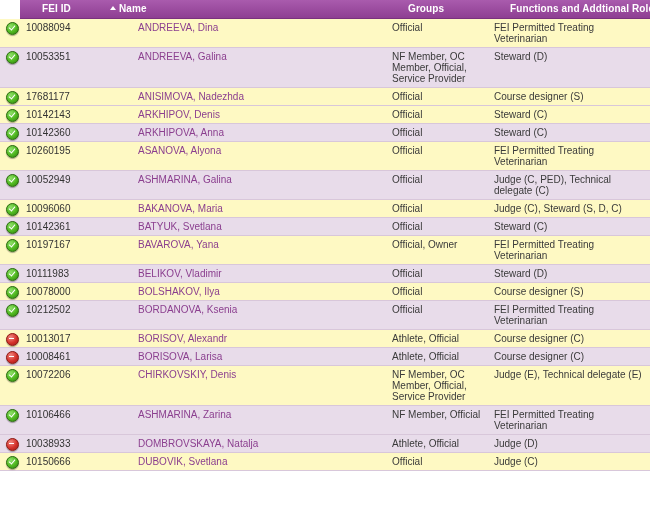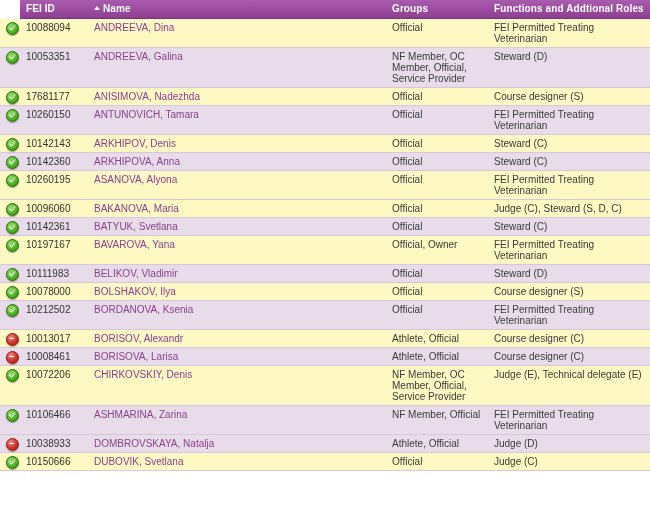--- a/index.html
+++ b/index.html
@@ -35,21 +35,21 @@
   thead tr.header-row {
     height: 18px;
   }
   thead th {
     background: #9b4f9e;
     background: linear-gradient(to bottom, #a95bad 0%, #8e3f92 100%);
     color: #ffffff;
     font-size: 10px;
     font-weight: bold;
     text-align: left;
-    padding: 2px 4px 3px 6px;
+    padding: 2px 4px 3px 22px;
     vertical-align: middle;
     white-space: nowrap;
     border-bottom: 1px solid #7a327e;
     letter-spacing: 0.1px;
   }
   thead th.col-status {
     background: #ffffff;
     border-bottom: 1px solid #ffffff;
     padding: 0;
   }
@@ -97,20 +97,21 @@
   tbody td.cell-feiid {
     color: #333333;
     white-space: nowrap;
   }
   tbody td.cell-name a,
   tbody td.cell-name .person-link {
     color: #8b3f8f;
     text-decoration: none;
     cursor: pointer;
     font-size: 10px;
+    margin-left: 44px;
   }
   tbody td.cell-groups {
     color: #3a3a3a;
   }
   tbody td.cell-funcs {
     color: #3a3a3a;
   }
 
   
   .status-dot {
@@ -195,47 +196,47 @@
           <td class="cell-groups">NF Member, OC Member, Official, Service Provider</td>
           <td class="cell-funcs">Steward (D)</td>
         </tr>
         <tr class="">
           <td class="cell-status"><span class="status-dot active"></span></td>
           <td class="cell-feiid">17681177</td>
           <td class="cell-name"><span class="person-link">ANISIMOVA, Nadezhda</span></td>
           <td class="cell-groups">Official</td>
           <td class="cell-funcs">Course designer (S)</td>
         </tr>
-        <tr class="alt">
-          <td class="cell-status"><span class="status-dot active"></span></td>
-          <td class="cell-feiid">10260150</td>
-          <td class="cell-name"><span class="person-link">ANTUNOVICH, Tamara</span></td>
-          <td class="cell-groups">Official</td>
-          <td class="cell-funcs">FEI Permitted Treating Veterinarian</td>
-        </tr>
         <tr class="">
           <td class="cell-status"><span class="status-dot active"></span></td>
           <td class="cell-feiid">10142143</td>
           <td class="cell-name"><span class="person-link">ARKHIPOV, Denis</span></td>
           <td class="cell-groups">Official</td>
           <td class="cell-funcs">Steward (C)</td>
         </tr>
         <tr class="alt">
           <td class="cell-status"><span class="status-dot active"></span></td>
           <td class="cell-feiid">10142360</td>
           <td class="cell-name"><span class="person-link">ARKHIPOVA, Anna</span></td>
           <td class="cell-groups">Official</td>
           <td class="cell-funcs">Steward (C)</td>
         </tr>
         <tr class="">
           <td class="cell-status"><span class="status-dot active"></span></td>
           <td class="cell-feiid">10260195</td>
           <td class="cell-name"><span class="person-link">ASANOVA, Alyona</span></td>
           <td class="cell-groups">Official</td>
           <td class="cell-funcs">FEI Permitted Treating Veterinarian</td>
+        </tr>
+        <tr class="alt">
+          <td class="cell-status"><span class="status-dot active"></span></td>
+          <td class="cell-feiid">10052949</td>
+          <td class="cell-name"><span class="person-link">ASHMARINA, Galina</span></td>
+          <td class="cell-groups">Official</td>
+          <td class="cell-funcs">Judge (C, PED), Technical delegate (C)</td>
         </tr>
         <tr class="">
           <td class="cell-status"><span class="status-dot active"></span></td>
           <td class="cell-feiid">10096060</td>
           <td class="cell-name"><span class="person-link">BAKANOVA, Maria</span></td>
           <td class="cell-groups">Official</td>
           <td class="cell-funcs">Judge (C), Steward (S, D, C)</td>
         </tr>
         <tr class="alt">
           <td class="cell-status"><span class="status-dot active"></span></td>

